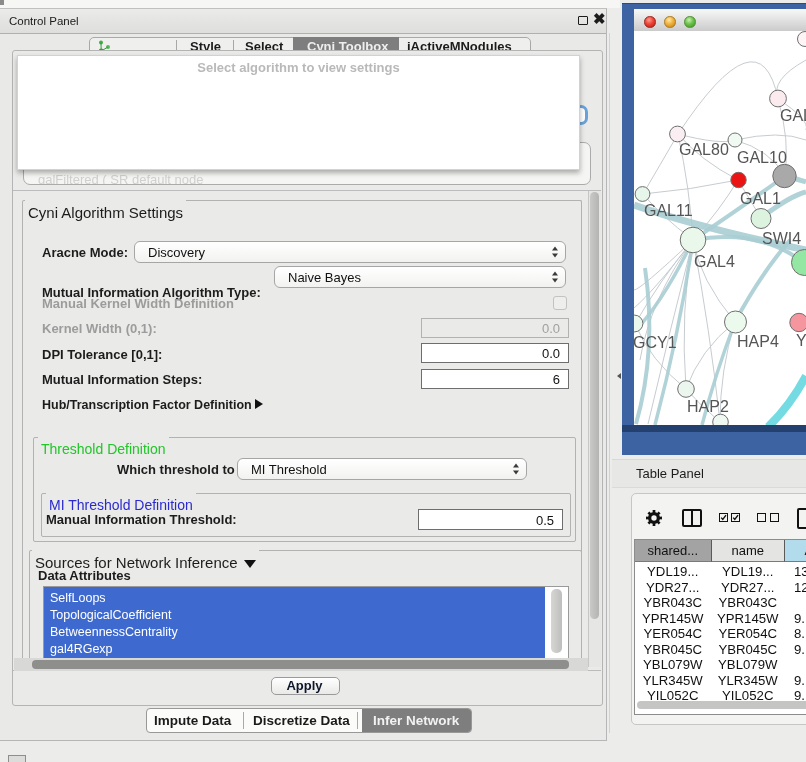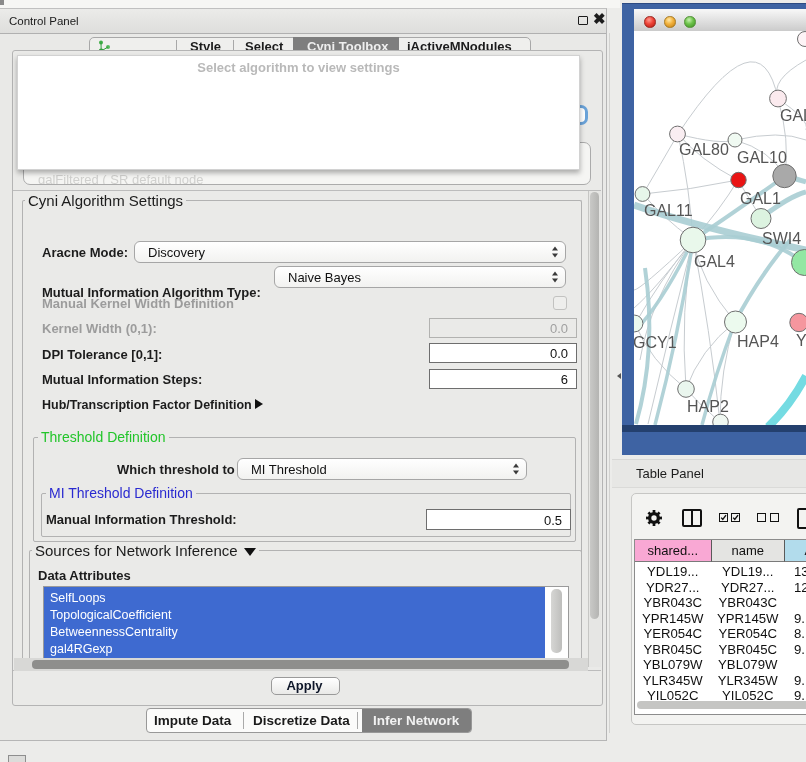--- a/index.html
+++ b/index.html
@@ -6,24 +6,24 @@
   body{font-family:"Liberation Sans",sans-serif;}
   #page{position:relative;width:806px;height:762px;background:#ececea;overflow:hidden;}
   .abs{position:absolute;}
   .lbl{font-size:13px;font-weight:bold;color:#1c1c1c;white-space:nowrap;}
   .dis{color:#9c9c9c;}
   .combo{position:absolute;background:linear-gradient(#ffffff,#f2f2f0);border:1px solid #a6a6a6;border-radius:6px;font-size:13px;color:#111;}
   .combo .ctext{position:absolute;left:13px;top:50%;transform:translateY(-50%);white-space:nowrap;}
   .spin{position:absolute;right:7px;top:50%;transform:translateY(-50%);width:6px;height:11px;}
   .spin:before{content:"";position:absolute;left:0;top:0;border-left:3px solid transparent;border-right:3px solid transparent;border-bottom:4.5px solid #3a3a3a;}
   .spin:after{content:"";position:absolute;left:0;bottom:0;border-left:3px solid transparent;border-right:3px solid transparent;border-top:4.5px solid #3a3a3a;}
-  .tfield{position:absolute;background:#fff;border:1px solid #6e6e6e;font-size:13px;color:#111;text-align:right;margin-left:8px;}
+  .tfield{position:absolute;background:#fff;border:1px solid #6e6e6e;font-size:13px;color:#111;text-align:right;}
   .tfield span{position:absolute;right:8px;top:50%;transform:translateY(-50%);}
   .group{position:absolute;border:1px solid #b2b2b2;border-radius:2px;}
-  .gtitle{position:absolute;top:-9px;left:4px;background:#eaeae8;padding:0 3px;font-size:14px;white-space:nowrap;}
+  .gtitle{position:absolute;top:-9px;left:4px;background:#eaeae8;padding:12px 3px;font-size:14px;white-space:nowrap;}
 </style>
 </head>
 <body>
 <div id="page">
   <div class="abs" style="left:0;top:0;width:620px;height:8px;background:#f6f6f4;"></div>
 
   <div class="abs" id="cpwin" style="left:0;top:8px;width:606px;height:731px;background:#e9e9e7;border-right:1px solid #b6b6b6;border-top:1px solid #c0c0c0;border-bottom:1px solid #b6b6b6;">
 
     <div class="abs" style="left:0;top:0;width:606px;height:24px;background:linear-gradient(#ebebe9,#dededc);border-bottom:1px solid #b0b0b0;"></div>
     <div class="abs" style="left:9px;top:6px;font-size:11.5px;color:#1a1a1a;">Control Panel</div>
@@ -247,21 +247,21 @@
   <div class="abs" style="left:731px;top:513px;width:7px;height:7px;border:1.3px solid #111;">
       <svg width="7" height="7" viewBox="0 0 7 7" style="position:absolute;left:0;top:0;">
         <path d="M1.2 3.6 L2.8 5.4 L6.0 1.2" stroke="#111" stroke-width="1.4" fill="none"></path>
       </svg>
     </div>
   <div class="abs" style="left:757px;top:513px;width:7px;height:7px;border:1.3px solid #111;"></div>
   <div class="abs" style="left:770px;top:513px;width:7px;height:7px;border:1.3px solid #111;"></div>
   <div class="abs" style="left:797px;top:508px;width:12px;height:17px;border:2px solid #111;border-radius:2px;background:#f3f3f1;"></div>
 
   <div class="abs" style="left:634px;top:539px;width:172px;height:174px;background:#fff;border:1px solid #8c8c8c;border-right:none;overflow:hidden;">
-    <div style="position:absolute;left:0;top:0;width:75.5px;height:21px;background:#f9a8d4;border-right:1px solid #5a5a5a;border-bottom:1px solid #7a7a7a;text-align:center;font-size:13px;color:#111;line-height:21px;">shared...</div>
+    <div style="position:absolute;left:0;top:0;width:75.5px;height:21px;background:#a3a3a3;border-right:1px solid #5a5a5a;border-bottom:1px solid #7a7a7a;text-align:center;font-size:13px;color:#111;line-height:21px;">shared...</div>
     <div style="position:absolute;left:76.5px;top:0;width:72.5px;height:21px;background:#e4e4e2;border-right:1px solid #5a5a5a;border-bottom:1px solid #7a7a7a;text-align:center;font-size:13px;color:#111;line-height:21px;">name</div>
     <div style="position:absolute;left:150px;top:0;width:22px;height:21px;background:#b2dcec;border-bottom:1px solid #7a7a7a;font-size:13px;color:#111;line-height:21px;padding-left:19.5px;">A</div>
     <div style="position:absolute;left:0;top:24px;width:75.5px;text-align:center;font-size:13.2px;color:#111;line-height:15.5px;">YDL19...<br>YDR27...<br>YBR043C<br>YPR145W<br>YER054C<br>YBR045C<br>YBL079W<br>YLR345W<br>YIL052C</div>
     <div style="position:absolute;left:76.5px;top:24px;width:72.5px;text-align:center;font-size:13.2px;color:#111;line-height:15.5px;">YDL19...<br>YDR27...<br>YBR043C<br>YPR145W<br>YER054C<br>YBR045C<br>YBL079W<br>YLR345W<br>YIL052C</div>
     <div style="position:absolute;left:159px;top:24px;width:20px;font-size:13.2px;color:#111;line-height:15.5px;">13<br>12<br>&nbsp;<br>9.<br>8.<br>9.<br>&nbsp;<br>9.<br>9.</div>
     <div style="position:absolute;left:2px;top:161px;width:172px;height:8px;background:#c5c5c3;border-radius:4px;"></div>
   </div>
 
 </div>
 

